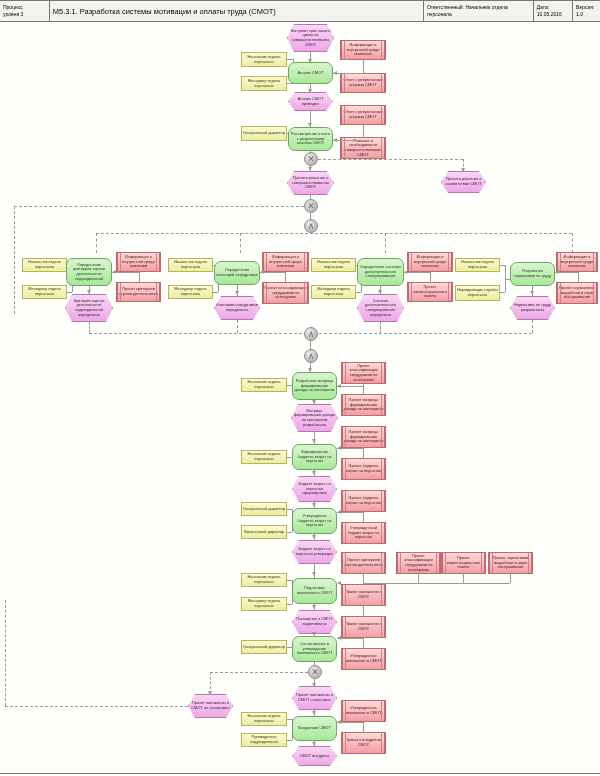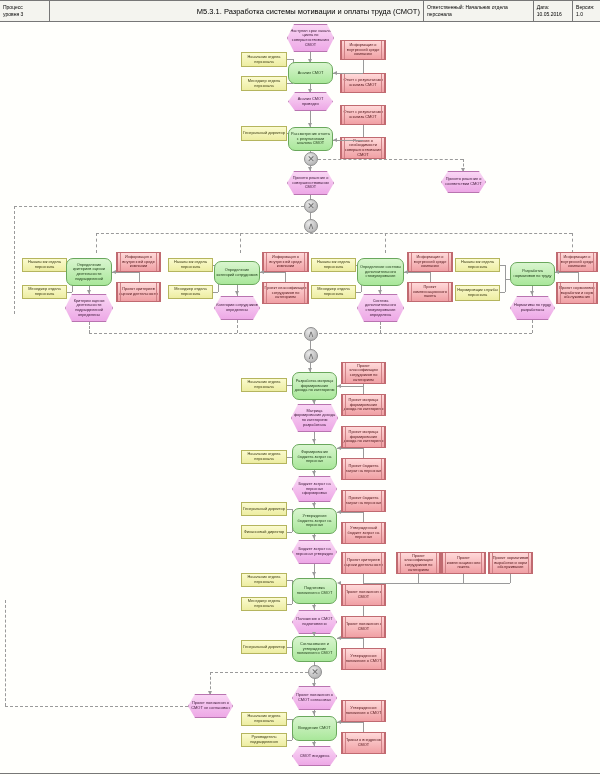--- a/index.html
+++ b/index.html
@@ -7,21 +7,21 @@
   body{font-family:"Liberation Sans","DejaVu Sans",sans-serif;}
   #page{position:relative;width:600px;height:776px;background:#fffffc;overflow:hidden;}
 
   
   .hdr{position:absolute;left:0;top:0;width:600px;height:22px;
        border:1px solid #777;border-left:none;border-right:none;box-sizing:border-box;
        background:#f4f4ef;display:flex;}
   .hdr .cell{border-right:1px solid #777;box-sizing:border-box;padding:1px 3px;
              display:flex;flex-direction:column;justify-content:center;overflow:hidden;}
   .hdr .c1{width:56px;font-size:5px;line-height:7px;color:#000;}
-  .hdr .c2{width:428px;font-size:7.5px;line-height:9px;color:#000;text-align:right;}
+  .hdr .c2{width:428px;font-size:7.5px;line-height:9px;color:#000;}
   .hdr .c3{width:61px;font-size:5px;line-height:7px;}
   .hdr .c4{width:55px;font-size:5px;line-height:7px;border-right:none;}
   .hdr .lbl{font-size:5px;line-height:7px;}
 
   .frame{position:absolute;left:0;top:22px;width:600px;height:752px;
          border-bottom:1px solid #777;box-sizing:border-box;}
 
   
   .node{position:absolute;box-sizing:border-box;display:flex;align-items:center;
         justify-content:center;text-align:center;overflow:hidden;

